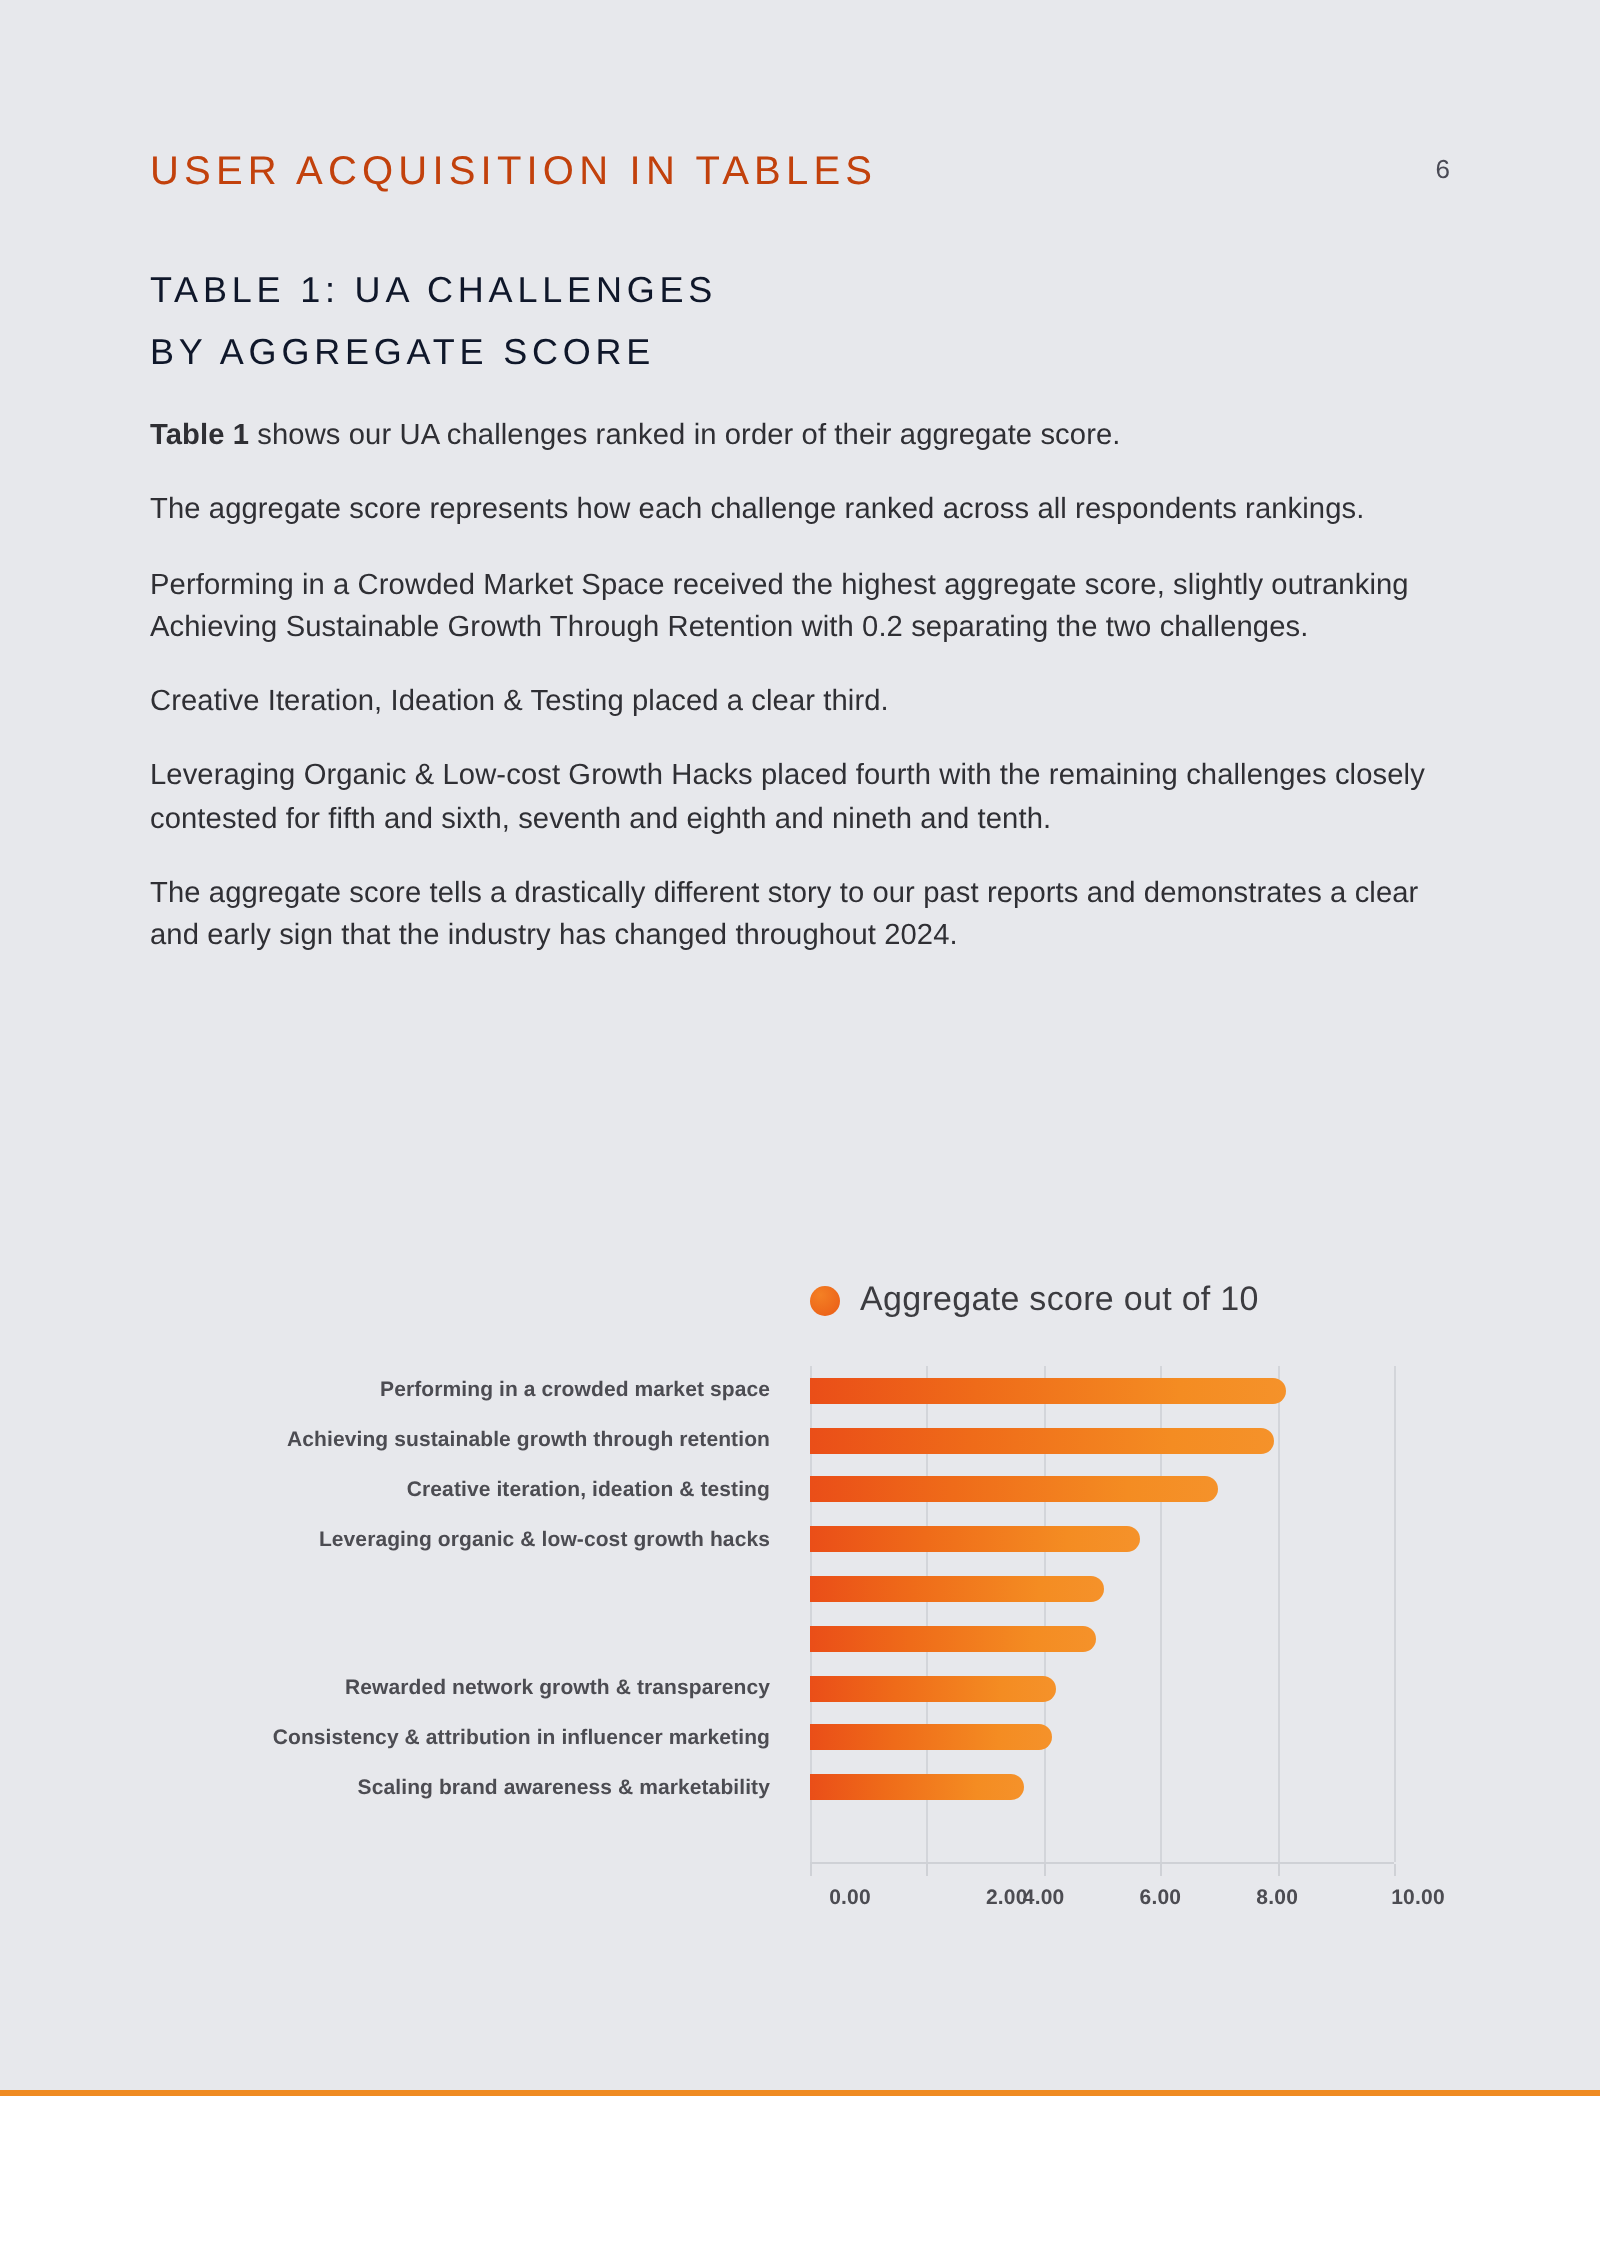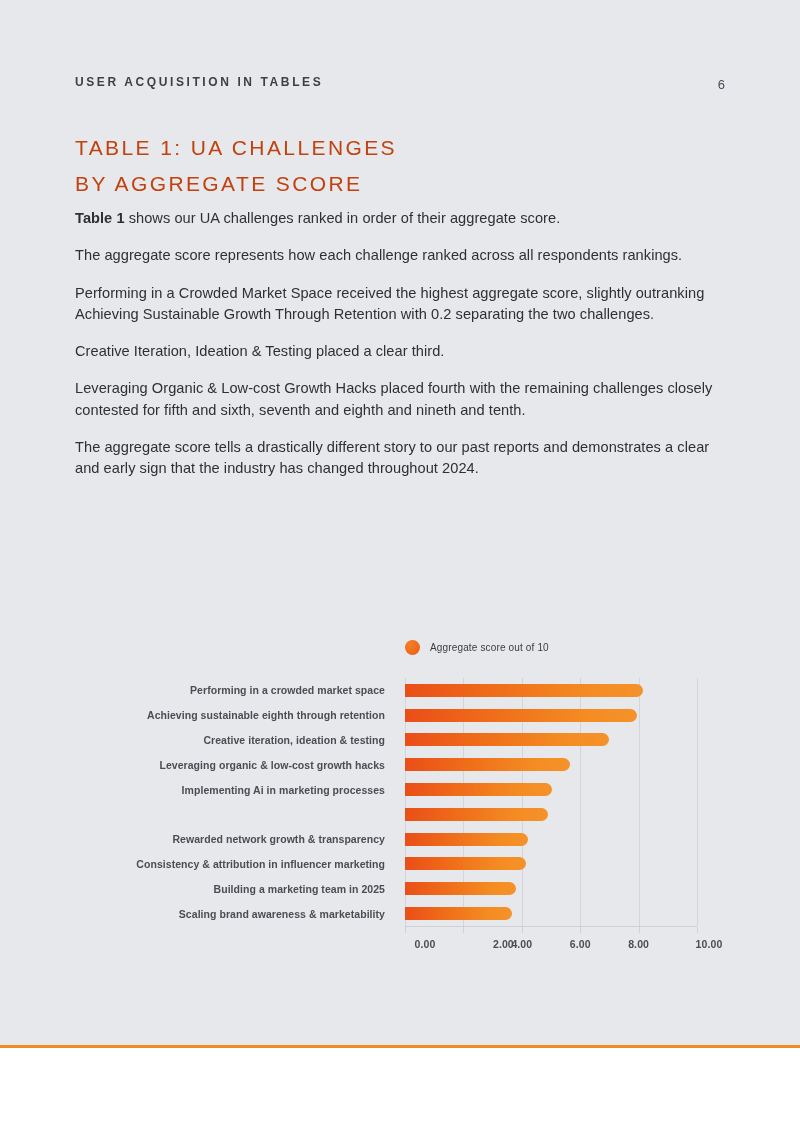--- a/index.html
+++ b/index.html
@@ -13,49 +13,49 @@
   }
 
   .page { position:relative; width:800px; height:1131px; background:#e7e8ec; }
 
   
   .header {
     position:absolute; left:75px; top:76px; right:75px;
     display:flex; align-items:flex-start; justify-content:space-between;
   }
   .kicker {
-    font-size:12px; font-weight:bold; letter-spacing:2.6px;
-    color:#404040; text-transform:uppercase; line-height:1;
+    font-size:20px; font-weight:normal; letter-spacing:2.6px;
+    color:#c2410c; text-transform:uppercase; line-height:1;
   }
   .page-num { font-size:13px; color:#4a4a55; font-weight:400; line-height:1; padding-top:2px;}
 
   .subhead {
     position:absolute; left:75px; top:130px;
-    font-size:21px; letter-spacing:2.4px; line-height:1.72;
-    color:#c2410c; text-transform:uppercase; font-weight:500;
+    font-size:18px; letter-spacing:2.4px; line-height:1.72;
+    color:#0f172a; text-transform:uppercase; font-weight:500;
   }
 
   
   .body-copy { position:absolute; left:75px; top:208px; width:650px; }
   .body-copy p {
     font-size:14.6px; line-height:1.46; color:#2f2f34;
     margin-bottom:16px; letter-spacing:0.05px;
   }
   .body-copy p:last-child { margin-bottom:0; }
   .body-copy b { font-weight:bold; }
 
   
   .chart-block { position:absolute; left:0; top:640px; width:800px; }
 
   .legend { display:flex; align-items:center; gap:10px; margin-left:405px; margin-bottom:18px;}
   .legend-dot {
     width:15px; height:15px; border-radius:50%;
     background:radial-gradient(circle at 35% 30%, #f48024, #ea5b16);
   }
-  .legend-label { font-size:10px; color:#3c3c40; letter-spacing:0.15px; }
+  .legend-label { font-size:17px; color:#3c3c40; letter-spacing:0.15px; }
 
   .plot { position:relative; width:800px; height:290px; }
 
   .grid-layer { position:absolute; left:405px; top:5px; width:292px; height:248px; }
   .gridline { position:absolute; top:0; bottom:0; width:1px; background:#d3d5da; }
 
   .rows { position:absolute; left:0; top:5px; width:800px; }
   .row { position:relative; height:24.8px; display:flex; align-items:center; }
   .row-label {
     position:absolute; left:0; width:385px; text-align:right;
@@ -122,64 +122,57 @@
           <div class="gridline" style="left: 292px;"></div>
         </div>
       <div class="rows" id="rows">
           <div class="row">
             <div class="row-label">Performing in a crowded market space</div>
             <div class="bar-track">
               <div class="bar" title="8.15" style="width: 237.98px;"></div>
             </div>
           </div>
           <div class="row">
-            <div class="row-label">Achieving sustainable eighth through retention</div>
+            <div class="row-label">Achieving sustainable growth through retention</div>
             <div class="bar-track">
               <div class="bar" title="7.95" style="width: 232.14px;"></div>
             </div>
           </div>
           <div class="row">
             <div class="row-label">Creative iteration, ideation &amp; testing</div>
             <div class="bar-track">
               <div class="bar" title="7" style="width: 204.4px;"></div>
             </div>
           </div>
           <div class="row">
             <div class="row-label">Leveraging organic &amp; low-cost  growth hacks</div>
             <div class="bar-track">
               <div class="bar" title="5.65" style="width: 164.98px;"></div>
             </div>
           </div>
           <div class="row">
-            <div class="row-label">Implementing Ai in marketing processes</div>
             <div class="bar-track">
               <div class="bar" title="5.05" style="width: 147.46px;"></div>
             </div>
           </div>
           <div class="row">
             <div class="bar-track">
               <div class="bar" title="4.9" style="width: 143.08px;"></div>
             </div>
           </div>
           <div class="row">
             <div class="row-label">Rewarded network growth &amp; transparency</div>
             <div class="bar-track">
               <div class="bar" title="4.2" style="width: 122.64px;"></div>
             </div>
           </div>
           <div class="row">
             <div class="row-label">Consistency &amp; attribution in influencer marketing</div>
             <div class="bar-track">
               <div class="bar" title="4.15" style="width: 121.18px;"></div>
-            </div>
-          </div>
-          <div class="row">
-            <div class="row-label">Building a marketing team in 2025</div>
-            <div class="bar-track">
-              <div class="bar" title="3.8" style="width: 110.96px;"></div>
             </div>
           </div>
           <div class="row">
             <div class="row-label">Scaling brand awareness &amp; marketability</div>
             <div class="bar-track">
               <div class="bar" title="3.65" style="width: 106.58px;"></div>
             </div>
           </div>
         </div>
       <div class="axis-line"></div>

